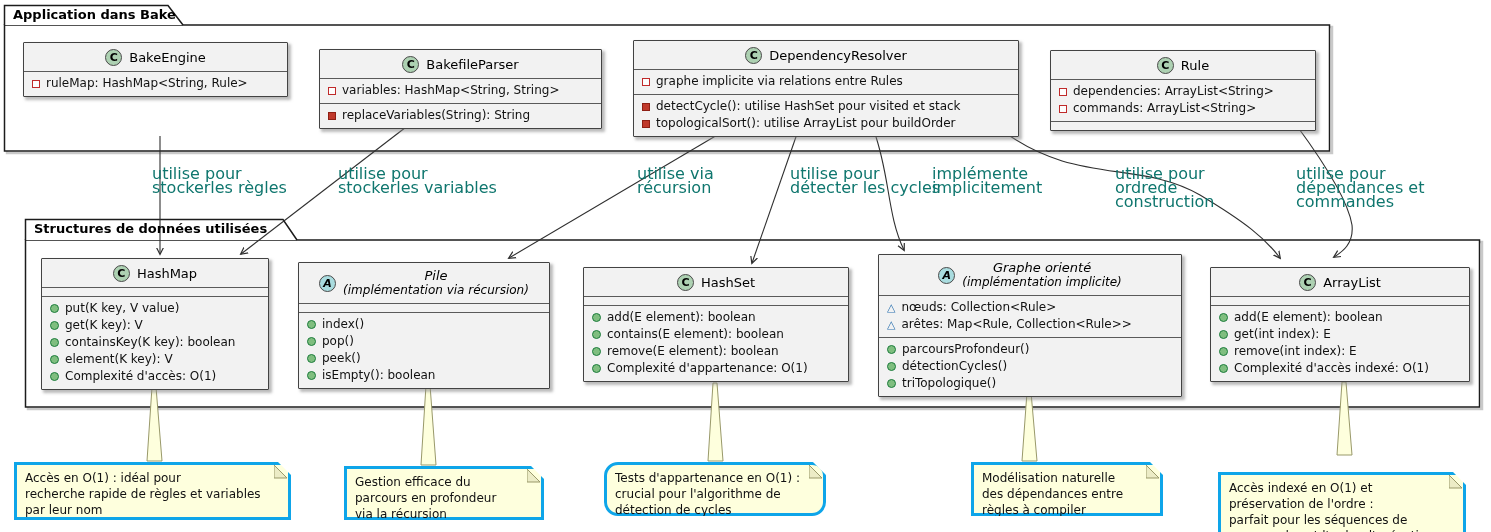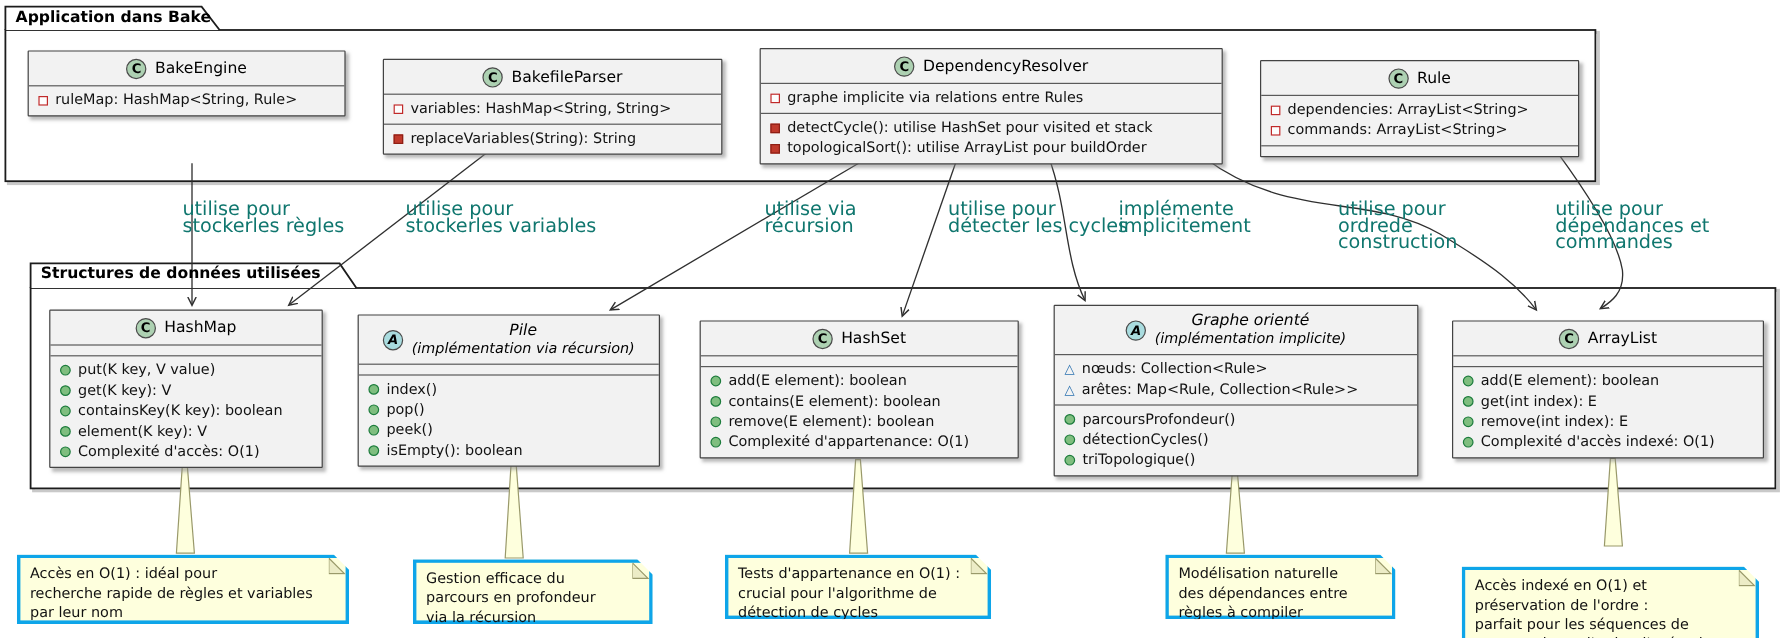--- a/index.html
+++ b/index.html
@@ -335,21 +335,21 @@
   <div class="note" style="left:14px;top:462px;width:277px;height:58px;">Accès en O(1) : idéal pour
 recherche rapide de règles et variables
 par leur nom<svg class="fold" width="14" height="14">
         <path d="M0 0 L13 13 L0 13 Z" fill="#ECECC6" stroke="#99996a" stroke-width="1"></path>
       </svg></div>
   <div class="note" style="left:344px;top:466px;width:200px;height:54px;">Gestion efficace du
 parcours en profondeur
 via la récursion<svg class="fold" width="14" height="14">
         <path d="M0 0 L13 13 L0 13 Z" fill="#ECECC6" stroke="#99996a" stroke-width="1"></path>
       </svg></div>
-  <div class="note" style="left:604px;top:462px;width:222px;height:54px;">Tests d'appartenance en O(1) :
+  <div class="note" style="left:604px;top:462px;width:222px;height:54px;border-radius:14px;">Tests d'appartenance en O(1) :
 crucial pour l'algorithme de
 détection de cycles<svg class="fold" width="14" height="14">
         <path d="M0 0 L13 13 L0 13 Z" fill="#ECECC6" stroke="#99996a" stroke-width="1"></path>
       </svg></div>
   <div class="note" style="left:971px;top:462px;width:192px;height:54px;">Modélisation naturelle
 des dépendances entre
 règles à compiler<svg class="fold" width="14" height="14">
         <path d="M0 0 L13 13 L0 13 Z" fill="#ECECC6" stroke="#99996a" stroke-width="1"></path>
       </svg></div>
   <div class="note" style="left:1218px;top:456px;width:248px;height:70px;margin-top:16px;">Accès indexé en O(1) et

